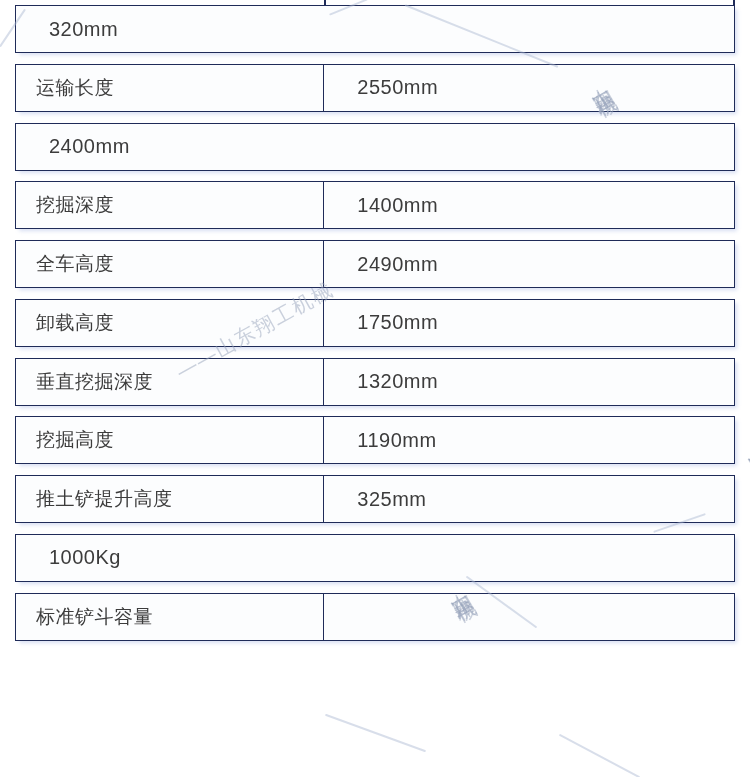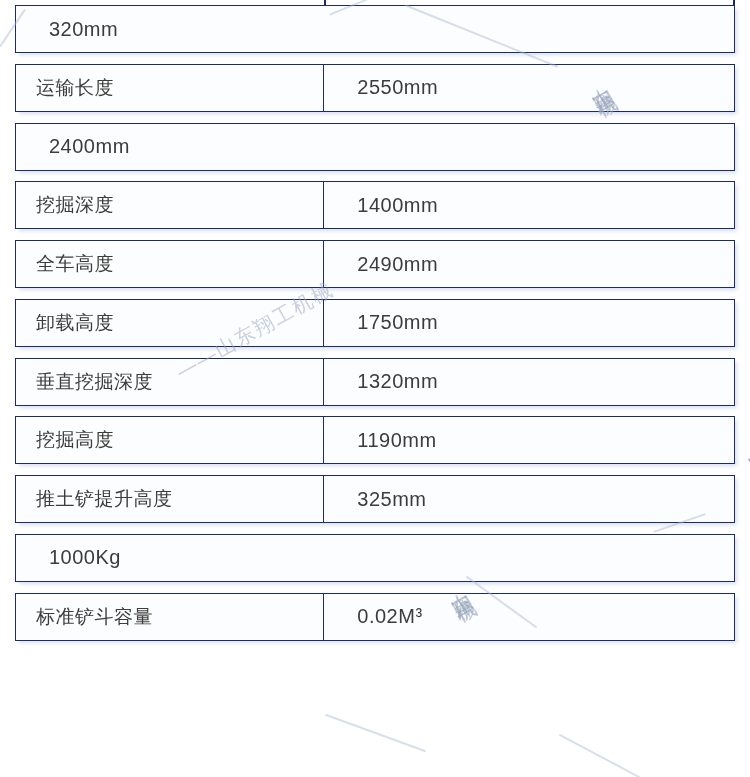--- a/index.html
+++ b/index.html
@@ -136,21 +136,20 @@
       <div class="cell value">325mm</div>
     </div>
 
 
     <div class="row">
       <div class="cell value">1000Kg</div>
     </div>
 
     <div class="row" style="margin-bottom:0;">
       <div class="cell label">标准铲斗容量</div>
-      <div class="cell value">0.02M³</div>
     </div>
 
   </div>
 
   <div class="wm-layer">
 
     <div class="wm-line" style="left:399px; top:35px;  width:165px; transform:rotate(22deg);"></div>
     <div class="wm-line" style="left:-10px; top:27px;  width:45px;  transform:rotate(-56deg);"></div>
     <div class="wm-line" style="left:328px; top:6px;   width:41px;  transform:rotate(-22deg);"></div>
     <div class="wm-line" style="left:458px; top:601px; width:87px;  transform:rotate(36deg);"></div>

